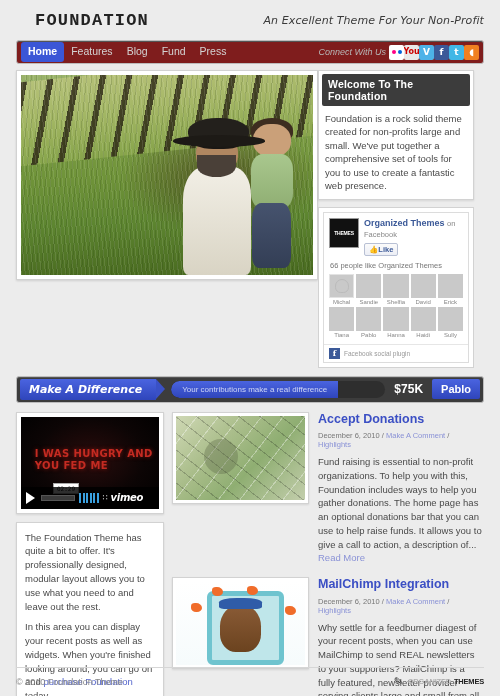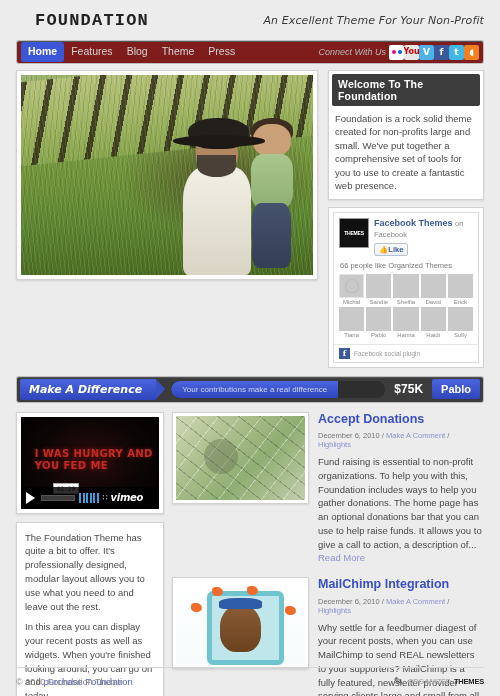--- a/index.html
+++ b/index.html
@@ -92,21 +92,21 @@
   }
   .si-flickr::before { background: #ff0084; left: 2.5px; }
   .si-flickr::after  { background: #0063dc; right: 2.5px; }
   .si-youtube { background: #e8e8e8; color: #c00; font-size: 8px; }
   .si-vimeo  { background: #4db2e8; }
   .si-fb     { background: #3b5998; }
   .si-tw     { background: #41b7e6; }
   .si-rss    { background: #f08020; }
 
   
-  .top { display: flex; gap: 8px; margin: 6px 16px 0 16px; justify-content: space-between; }
+  .top { display: flex; margin: 6px 16px 0 16px; }
   .hero {
     width: 302px; height: 210px;
     background: #fff; padding: 4px;
     border: 1px solid #d2d2d2;
     box-shadow: 0 1px 2px rgba(0,0,0,.12);
   }
   .hero-img {
     width: 100%; height: 100%;
     background:
       radial-gradient(ellipse 55% 45% at 68% 52%, rgba(60,40,20,.55), transparent 62%),
@@ -425,21 +425,21 @@
   <div class="header">
     <div class="logo">FOUNDATION</div>
     <div class="tagline">An Excellent Theme For Your Non-Profit</div>
   </div>
 
   <div class="navwrap">
     <div class="menu">
       <div class="menu-item active">Home</div>
       <div class="menu-item">Features</div>
       <div class="menu-item">Blog</div>
-      <div class="menu-item">Theme</div>
+      <div class="menu-item">Fund</div>
       <div class="menu-item">Press</div>
     </div>
     <div class="connect">
       <span class="connect-label">Connect With Us</span>
       <span class="sicon si-flickr"></span>
       <span class="sicon si-youtube">You</span>
       <span class="sicon si-vimeo">V</span>
       <span class="sicon si-fb">f</span>
       <span class="sicon si-tw">t</span>
       <span class="sicon si-rss">◖</span>
@@ -469,21 +469,21 @@
         <div class="widget-title">Welcome To The Foundation</div>
         <div class="widget-body">Foundation is a rock solid theme created for non-profits large and small. We've put together a comprehensive set of tools for you to use to create a fantastic web presence.</div>
       </div>
 
       <div class="fbwidget">
         <div class="fb-inner">
           <div class="fb-head">
             <div class="fb-logo">THEMES</div>
             <div>
               <div class="fb-name">
-                <span>Facebook Themes</span>
+                <span>Organized Themes</span>
                 <small>on Facebook</small>
               </div>
               <div class="fb-like">
                 <span>👍</span><span>Like</span>
               </div>
             </div>
           </div>
           <div class="fb-count">66 people like Organized Themes</div>
           <div class="fb-grid">
             <div class="fb-face">

